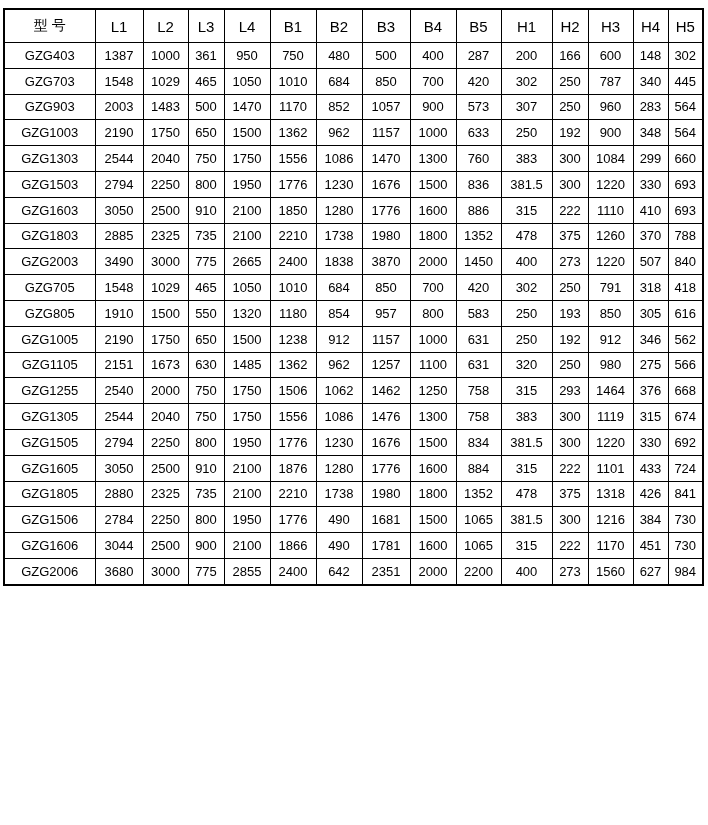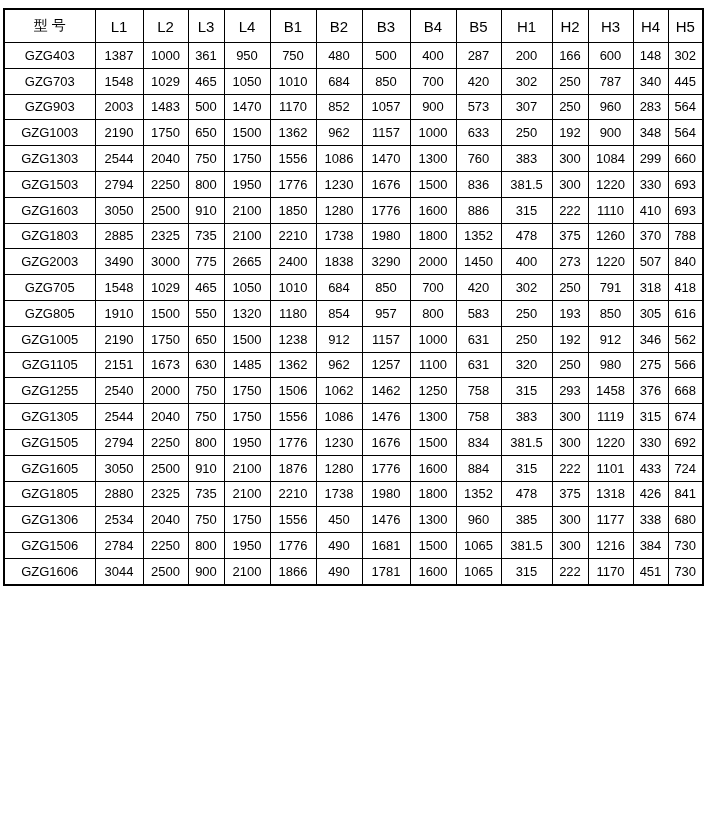--- a/index.html
+++ b/index.html
@@ -226,21 +226,21 @@
           <td>788</td>
         </tr>
         <tr>
           <td>GZG2003</td>
           <td>3490</td>
           <td>3000</td>
           <td>775</td>
           <td>2665</td>
           <td>2400</td>
           <td>1838</td>
-          <td>3290</td>
+          <td>3870</td>
           <td>2000</td>
           <td>1450</td>
           <td>400</td>
           <td>273</td>
           <td>1220</td>
           <td>507</td>
           <td>840</td>
         </tr>
         <tr>
           <td>GZG705</td>
@@ -316,21 +316,21 @@
           <td>2000</td>
           <td>750</td>
           <td>1750</td>
           <td>1506</td>
           <td>1062</td>
           <td>1462</td>
           <td>1250</td>
           <td>758</td>
           <td>315</td>
           <td>293</td>
-          <td>1458</td>
+          <td>1464</td>
           <td>376</td>
           <td>668</td>
         </tr>
         <tr>
           <td>GZG1305</td>
           <td>2544</td>
           <td>2040</td>
           <td>750</td>
           <td>1750</td>
           <td>1556</td>
@@ -389,37 +389,20 @@
           <td>1980</td>
           <td>1800</td>
           <td>1352</td>
           <td>478</td>
           <td>375</td>
           <td>1318</td>
           <td>426</td>
           <td>841</td>
         </tr>
         <tr>
-          <td>GZG1306</td>
-          <td>2534</td>
-          <td>2040</td>
-          <td>750</td>
-          <td>1750</td>
-          <td>1556</td>
-          <td>450</td>
-          <td>1476</td>
-          <td>1300</td>
-          <td>960</td>
-          <td>385</td>
-          <td>300</td>
-          <td>1177</td>
-          <td>338</td>
-          <td>680</td>
-        </tr>
-        <tr>
           <td>GZG1506</td>
           <td>2784</td>
           <td>2250</td>
           <td>800</td>
           <td>1950</td>
           <td>1776</td>
           <td>490</td>
           <td>1681</td>
           <td>1500</td>
           <td>1065</td>
@@ -439,15 +422,32 @@
           <td>490</td>
           <td>1781</td>
           <td>1600</td>
           <td>1065</td>
           <td>315</td>
           <td>222</td>
           <td>1170</td>
           <td>451</td>
           <td>730</td>
         </tr>
+        <tr>
+          <td>GZG2006</td>
+          <td>3680</td>
+          <td>3000</td>
+          <td>775</td>
+          <td>2855</td>
+          <td>2400</td>
+          <td>642</td>
+          <td>2351</td>
+          <td>2000</td>
+          <td>2200</td>
+          <td>400</td>
+          <td>273</td>
+          <td>1560</td>
+          <td>627</td>
+          <td>984</td>
+        </tr>
       </tbody>
   </table>
 </div>
 
 </body></html>

